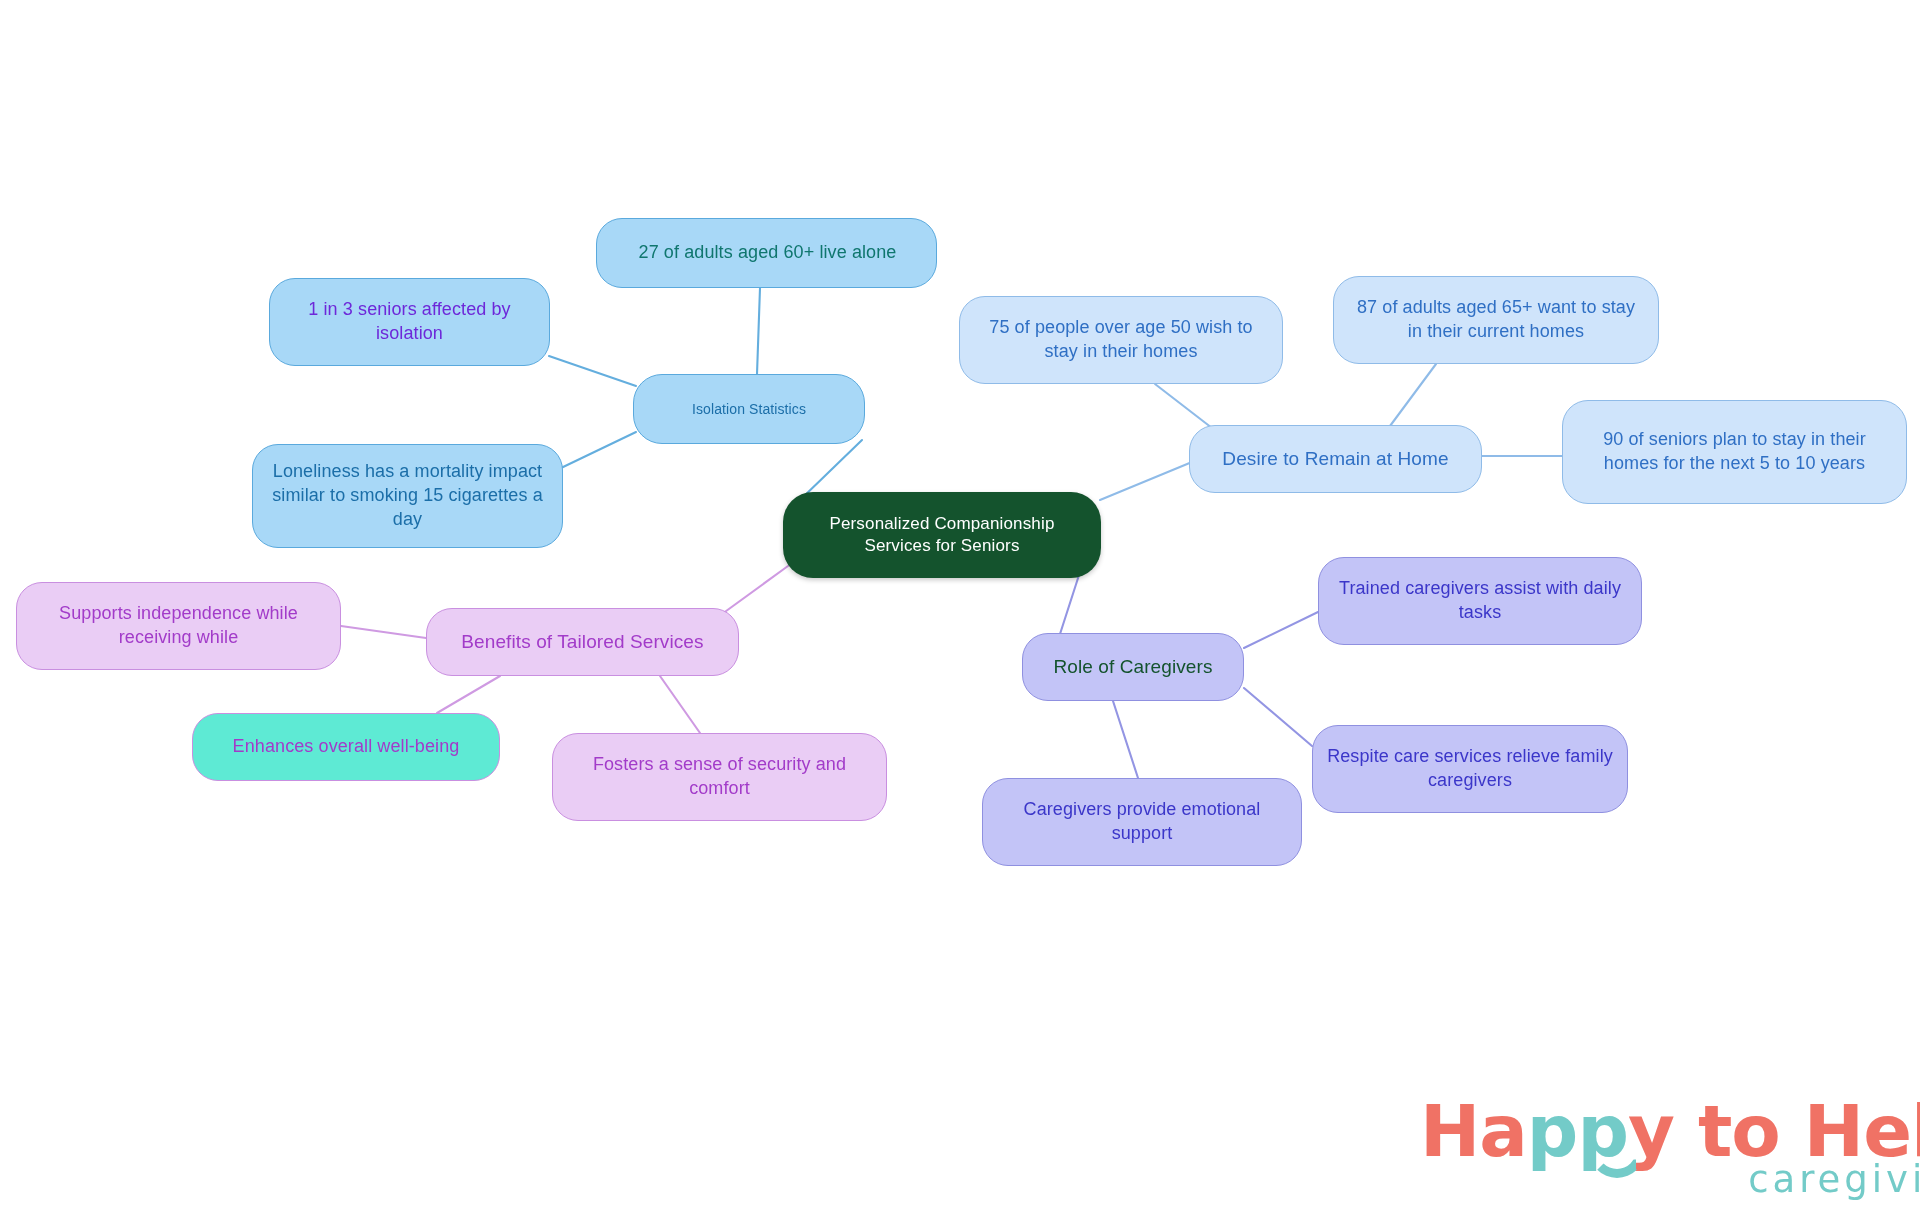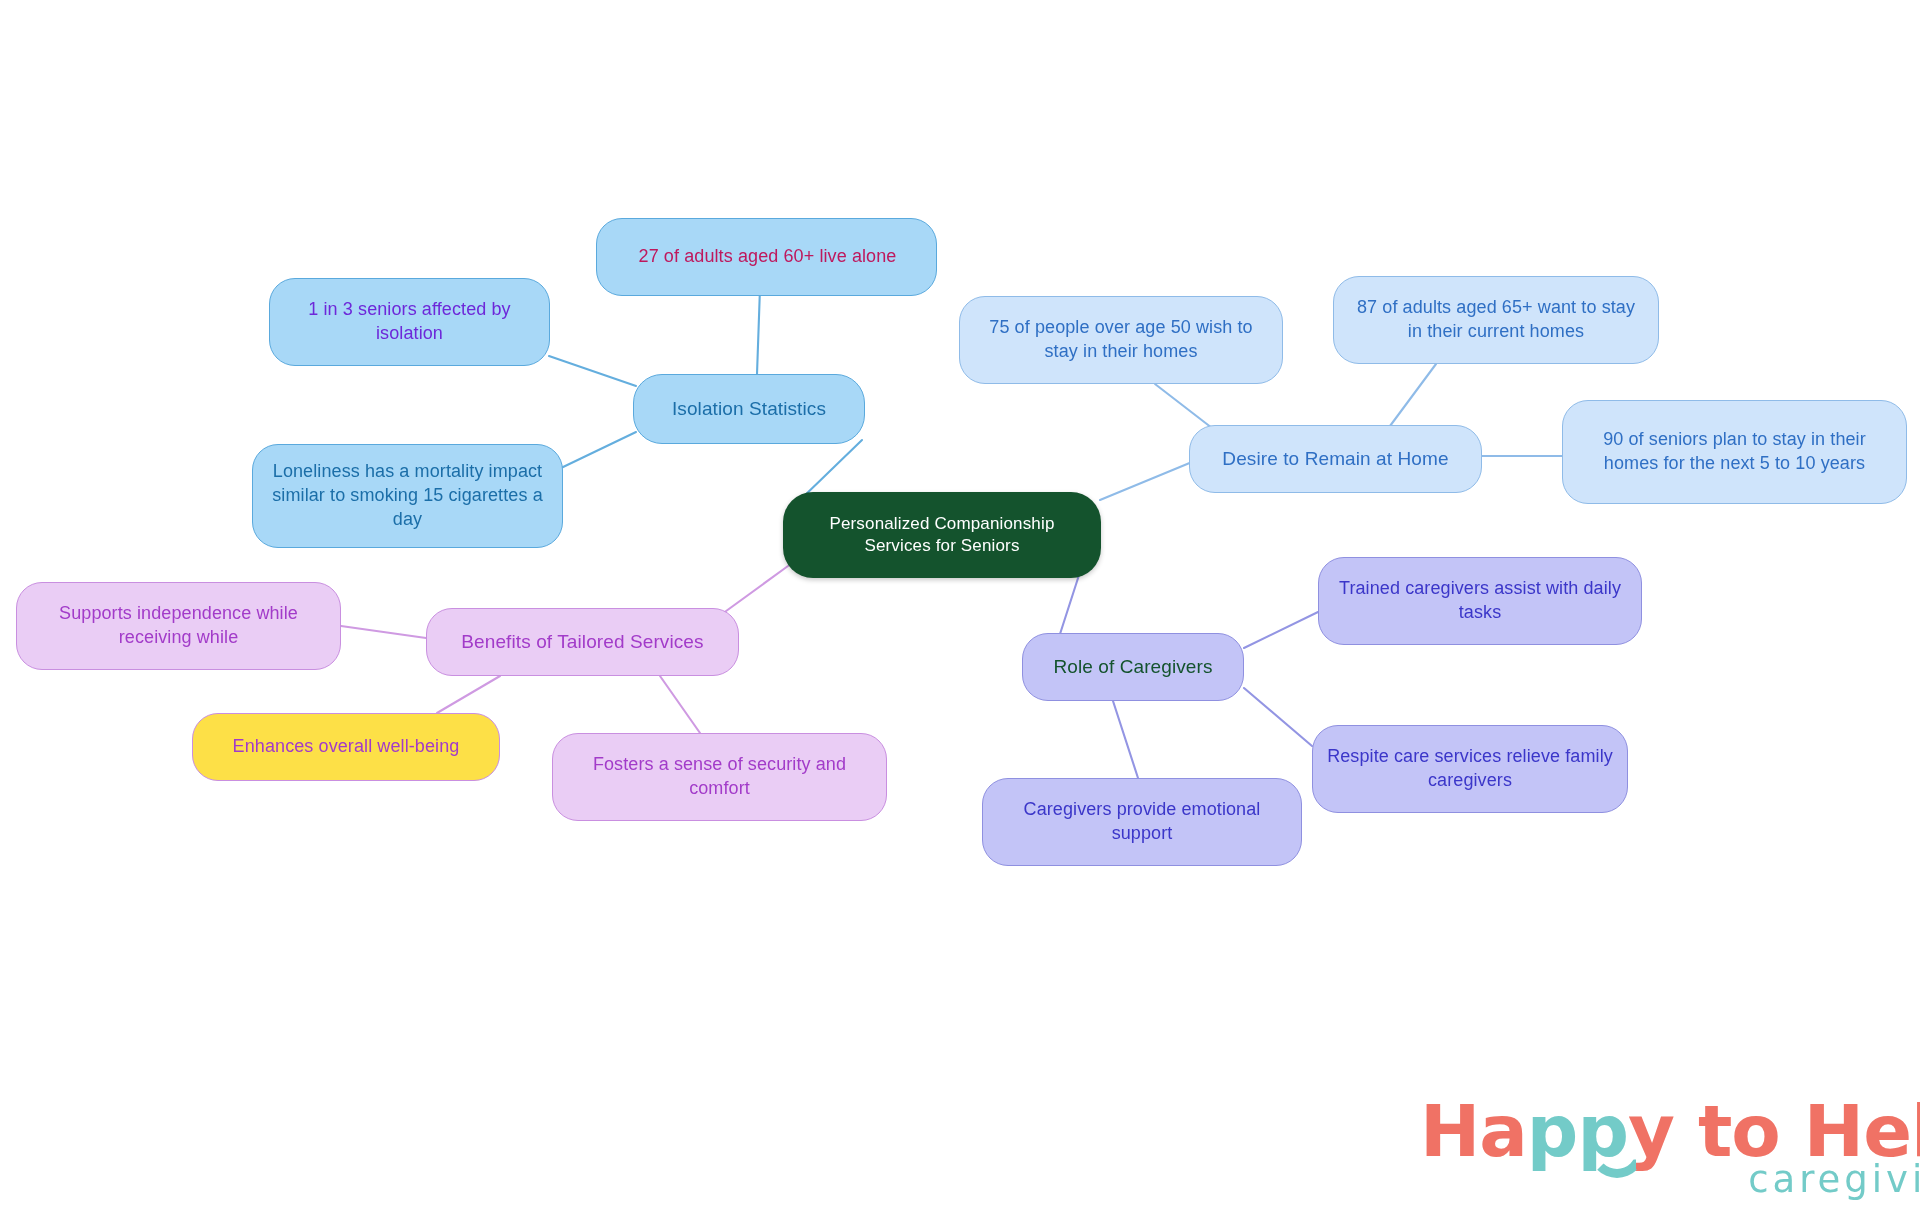--- a/index.html
+++ b/index.html
@@ -112,24 +112,24 @@
       <line x1="1244" y1="648" x2="1318" y2="612" stroke="#9395e3" stroke-width="2.1" stroke-linecap="round"></line>
       <line x1="1244" y1="688" x2="1312" y2="746" stroke="#9395e3" stroke-width="2.1" stroke-linecap="round"></line>
       <line x1="1113" y1="701" x2="1138" y2="778" stroke="#9395e3" stroke-width="2.1" stroke-linecap="round"></line>
       <line x1="426" y1="638" x2="341" y2="626" stroke="#cf9ae2" stroke-width="2.1" stroke-linecap="round"></line>
       <line x1="500" y1="676" x2="437" y2="713" stroke="#cf9ae2" stroke-width="2.1" stroke-linecap="round"></line>
       <line x1="660" y1="676" x2="700" y2="733" stroke="#cf9ae2" stroke-width="2.1" stroke-linecap="round"></line>
     </svg>
 <div class="node root" style="left: 783px; top: 492px; width: 318px; height: 86px; background: #14532d; border-color: rgb(17, 24, 39); color: rgb(255, 255, 255); font-size: 17px;">
       <span class="node-label">Personalized Companionship Services for Seniors</span>
     </div>
-    <div class="node" style="left: 633px; top: 374px; width: 232px; height: 70px; background: rgb(168, 216, 247); border-color: rgb(90, 169, 221); color: rgb(27, 110, 168); font-size: 19px; border-radius: 29px;">
+    <div class="node" style="left: 633px; top: 374px; width: 232px; height: 70px; background: rgb(168, 216, 247); border-color: rgb(90, 169, 221); color: rgb(27, 110, 168); font-size: 14px; border-radius: 29px;">
       <span class="node-label">Isolation Statistics</span>
     </div>
-    <div class="node" style="left: 596px; top: 218px; width: 341px; height: 78px; background: rgb(168, 216, 247); border-color: rgb(90, 169, 221); color: #be185d; font-size: 18px; padding-left: 16px;">
+    <div class="node" style="left: 596px; top: 218px; width: 341px; height: 70px; background: rgb(168, 216, 247); border-color: rgb(90, 169, 221); color: #0f766e; font-size: 18px; padding-left: 16px;">
       <span class="node-label">27 of adults aged 60+ live alone</span>
     </div>
     <div class="node" style="left: 269px; top: 278px; width: 281px; height: 88px; background: rgb(168, 216, 247); border-color: rgb(90, 169, 221); color: #6d28d9; font-size: 18px;">
       <span class="node-label">1 in 3 seniors affected by isolation</span>
     </div>
     <div class="node" style="left: 252px; top: 444px; width: 311px; height: 104px; background: rgb(168, 216, 247); border-color: rgb(90, 169, 221); color: rgb(27, 110, 168); font-size: 18px;">
       <span class="node-label">Loneliness has a mortality impact similar to smoking 15 cigarettes a day</span>
     </div>
     <div class="node" style="left: 1189px; top: 425px; width: 293px; height: 68px; background: rgb(207, 228, 251); border-color: rgb(143, 187, 232); color: rgb(47, 111, 196); font-size: 19px;">
       <span class="node-label">Desire to Remain at Home</span>
@@ -154,21 +154,21 @@
     </div>
     <div class="node" style="left: 940px; top: 778px; width: 320px; height: 88px; background: rgb(195, 196, 247); border-color: rgb(143, 144, 224); color: rgb(59, 54, 201); font-size: 18px; margin-left: 42px;">
       <span class="node-label">Caregivers provide emotional support</span>
     </div>
     <div class="node" style="left: 426px; top: 608px; width: 313px; height: 68px; background: rgb(234, 205, 245); border-color: rgb(201, 143, 224); color: rgb(162, 59, 201); font-size: 19px;">
       <span class="node-label">Benefits of Tailored Services</span>
     </div>
     <div class="node" style="left: 16px; top: 582px; width: 325px; height: 88px; background: rgb(234, 205, 245); border-color: rgb(201, 143, 224); color: rgb(162, 59, 201); font-size: 18px;">
       <span class="node-label">Supports independence while receiving while</span>
     </div>
-    <div class="node" style="left: 192px; top: 713px; width: 308px; height: 68px; background: #fde047; border-color: rgb(201, 143, 224); color: rgb(162, 59, 201); font-size: 18px; align-items: center;">
+    <div class="node" style="left: 192px; top: 713px; width: 308px; height: 68px; background: #5eead4; border-color: rgb(201, 143, 224); color: rgb(162, 59, 201); font-size: 18px; align-items: center;">
       <span class="node-label">Enhances overall well-being</span>
     </div>
     <div class="node" style="left: 552px; top: 733px; width: 335px; height: 88px; background: rgb(234, 205, 245); border-color: rgb(201, 143, 224); color: rgb(162, 59, 201); font-size: 18px;">
       <span class="node-label">Fosters a sense of security and comfort</span>
     </div>
   </div>
 
 <div id="brand-logo" style="left: 1420px; top: 1096px;">
   <div class="logo-main">
     <span style="color: rgb(240, 114, 101);">Ha</span><span style="color: rgb(115, 203, 200);">pp</span><span style="color: rgb(240, 114, 101);">y to Help</span>

